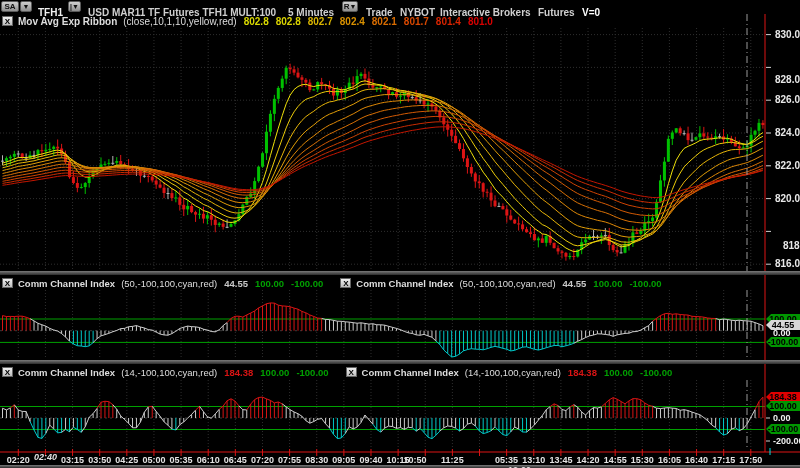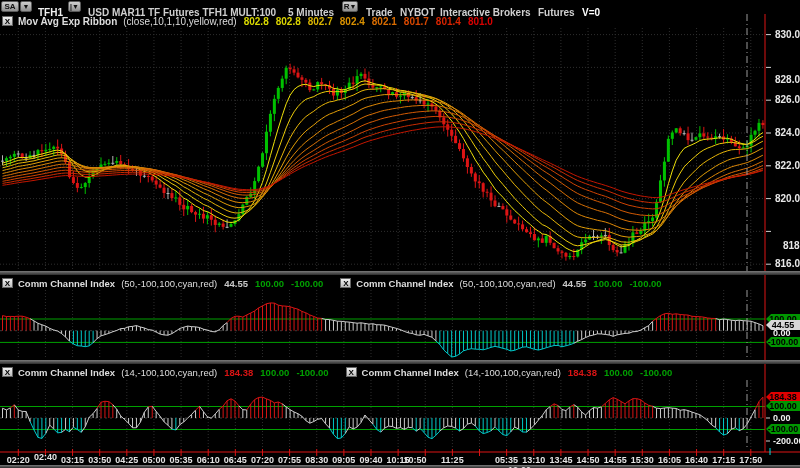--- a/index.html
+++ b/index.html
@@ -1424,41 +1424,41 @@
       <div class="plabel" style="left: 775px; top: 74px;">828.0</div>
       <div class="plabel" style="left: 775px; top: 94.2px;">826.0</div>
       <div class="plabel" style="left: 775px; top: 127px;">824.0</div>
       <div class="plabel" style="left: 775px; top: 159.8px;">822.0</div>
       <div class="plabel" style="left: 775px; top: 192.6px;">820.0</div>
       <div class="plabel" style="left: 775px; top: 240px; padding-left: 8px;">818.0</div>
       <div class="plabel" style="left: 775px; top: 258.2px;">816.0</div>
     </div>
   <div id="time-labels">
       <div class="tlabel" style="left: 4.3px; top: 455px;">02:20</div>
-      <div class="tlabel" style="left: 31.43px; top: 452px;">02:40</div>
+      <div class="tlabel" style="left: 31.43px; top: 452px; font-style: italic;">02:40</div>
       <div class="tlabel" style="left: 58.56px; top: 455px;">03:15</div>
       <div class="tlabel" style="left: 85.69px; top: 455px;">03:50</div>
       <div class="tlabel" style="left: 112.82px; top: 455px;">04:25</div>
       <div class="tlabel" style="left: 139.95px; top: 455px;">05:00</div>
       <div class="tlabel" style="left: 167.08px; top: 455px;">05:35</div>
       <div class="tlabel" style="left: 194.21px; top: 455px;">06:10</div>
       <div class="tlabel" style="left: 221.34px; top: 455px;">06:45</div>
       <div class="tlabel" style="left: 248.47px; top: 455px;">07:20</div>
       <div class="tlabel" style="left: 275.6px; top: 455px;">07:55</div>
       <div class="tlabel" style="left: 302.73px; top: 455px;">08:30</div>
       <div class="tlabel" style="left: 329.86px; top: 455px;">09:05</div>
       <div class="tlabel" style="left: 356.99px; top: 455px;">09:40</div>
       <div class="tlabel" style="left: 384.12px; top: 455px;">10:15</div>
       <div class="tlabel" style="left: 401px; top: 455px;">10:50</div>
       <div class="tlabel" style="left: 438.38px; top: 455px;">11:25</div>
       <div class="tlabel" style="left: 465.51px; top: 465px; margin-left: 40px;">12:00</div>
       <div class="tlabel" style="left: 492.64px; top: 455px;">05:35</div>
       <div class="tlabel" style="left: 519.77px; top: 455px;">13:10</div>
       <div class="tlabel" style="left: 546.9px; top: 455px;">13:45</div>
-      <div class="tlabel" style="left: 574.03px; top: 455px;">14:50</div>
+      <div class="tlabel" style="left: 574.03px; top: 455px;">14:20</div>
       <div class="tlabel" style="left: 601.16px; top: 455px;">14:55</div>
       <div class="tlabel" style="left: 628.29px; top: 455px;">15:30</div>
       <div class="tlabel" style="left: 655.42px; top: 455px;">16:05</div>
       <div class="tlabel" style="left: 682.55px; top: 455px;">16:40</div>
       <div class="tlabel" style="left: 709.68px; top: 455px;">17:15</div>
       <div class="tlabel" style="left: 736.81px; top: 455px;">17:50</div>
     </div>
 
   <div class="tag" style="top:314px;background:#009600;">100.00</div>
   <div class="tag" style="top:320px;background:#d8d8d8;">44.55</div>

